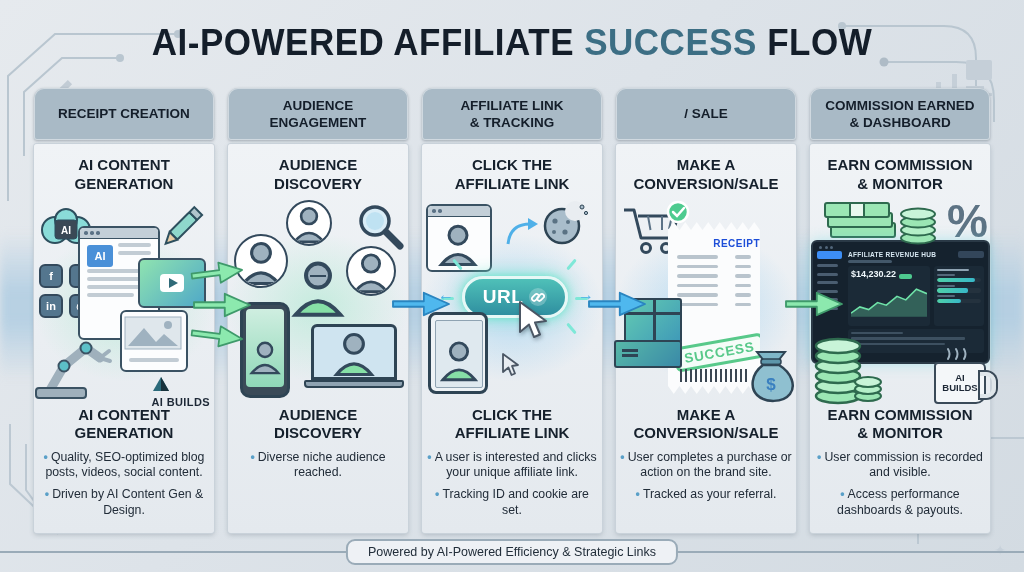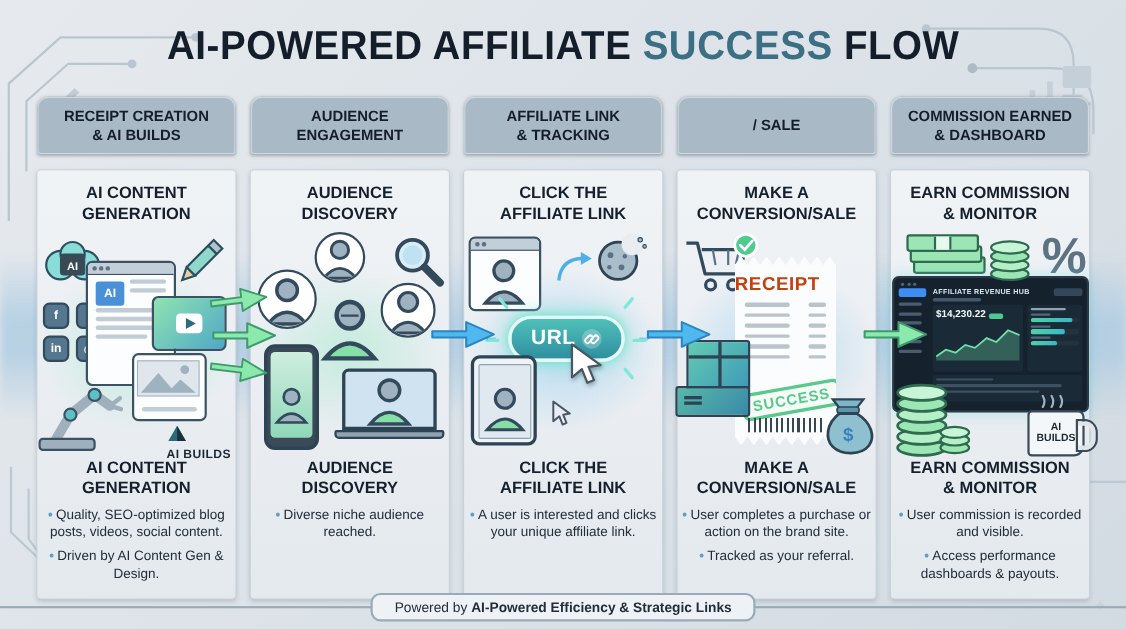--- a/index.html
+++ b/index.html
@@ -18,21 +18,21 @@
   .band{position:absolute;left:0;top:232px;width:1024px;height:148px;z-index:0;
     background:linear-gradient(180deg,rgba(188,211,228,0) 0%,rgba(176,205,226,.85) 40%,rgba(176,205,226,.85) 60%,rgba(188,211,228,0) 100%);
     filter:blur(4px);}
   
   .columns{position:absolute;top:88px;left:34px;width:956px;display:flex;gap:14px;z-index:2;}
   .col{flex:1;min-width:0;display:flex;flex-direction:column;}
   .chip{background:#a9bac6;border-radius:10px 10px 3px 3px;height:52px;box-sizing:border-box;
     display:flex;flex-direction:column;justify-content:center;text-align:center;
     font-weight:bold;font-size:13.5px;line-height:1.28;color:#141e2a;
     box-shadow:inset 0 0 0 1px rgba(255,255,255,.45),0 1px 3px rgba(40,55,70,.35);}
-  .panel{margin-top:15px;height:389px;position:relative;border-radius:3px;
+  .panel{margin-top:4px;height:389px;position:relative;border-radius:3px;
     background:linear-gradient(180deg,#f0f3f6,#e4e9ee);
     box-shadow:0 0 0 1px #c9d2da,0 2px 5px rgba(80,95,110,.3);
     padding-top:12px;box-sizing:border-box;}
   .subtitle{text-align:center;font-weight:bold;font-size:15px;line-height:1.25;color:#15202c;}
   .art{position:absolute;top:56px;left:0;right:0;height:206px;}
   .art.glow-green{background:radial-gradient(ellipse 70% 50% at 50% 52%,rgba(140,230,190,.4),rgba(140,230,190,0) 72%);}
   .art.glow-blue{background:radial-gradient(ellipse 70% 50% at 50% 52%,rgba(120,195,240,.45),rgba(120,195,240,0) 72%);}
   .section{position:absolute;top:262px;left:3px;right:3px;text-align:center;}
   .s-title{font-weight:bold;font-size:15px;line-height:1.2;color:#15202c;margin-bottom:8px;}
   .bullet{font-size:12.3px;line-height:1.24;color:#222d39;margin:0 1px 7px;}
@@ -84,21 +84,21 @@
   .chain{width:18px;height:18px;border-radius:50%;background:rgba(255,255,255,.25);display:flex;align-items:center;justify-content:center;}
   .ray{position:absolute;width:3px;height:13px;background:#7fe8d8;border-radius:2px;}
   .tablet{position:absolute;left:6px;top:112px;width:60px;height:82px;border:3px solid #2e4454;border-radius:8px;
     background:#eef3f6;box-sizing:border-box;padding:5px 4px;}
   .tab-screen{width:100%;height:100%;border:1.5px solid #8fa3b2;border-radius:2px;background:#dfe9ef;position:relative;overflow:hidden;}
   .chev{position:absolute;font-size:16px;font-weight:bold;color:#4fb0e8;}
   
   .receipt{position:absolute;left:52px;top:22px;width:92px;height:172px;background:#fbfcfd;
     filter:drop-shadow(0 2px 3px rgba(50,65,80,.35));
     clip-path:polygon(0 8px,6.25% 0,12.5% 8px,18.75% 0,25% 8px,31.25% 0,37.5% 8px,43.75% 0,50% 8px,56.25% 0,62.5% 8px,68.75% 0,75% 8px,81.25% 0,87.5% 8px,93.75% 0,100% 8px,100% calc(100% - 8px),93.75% 100%,87.5% calc(100% - 8px),81.25% 100%,75% calc(100% - 8px),68.75% 100%,62.5% calc(100% - 8px),56.25% 100%,50% calc(100% - 8px),43.75% 100%,37.5% calc(100% - 8px),31.25% 100%,25% calc(100% - 8px),18.75% 100%,12.5% calc(100% - 8px),6.25% 100%,0 calc(100% - 8px));}
-  .rec-title{text-align:left;font-weight:bold;font-size:17px;color:#c2410c;margin-top:16px;letter-spacing:.5px;}
+  .rec-title{text-align:right;font-weight:bold;font-size:10px;color:#1d4ed8;margin-top:16px;letter-spacing:.5px;}
   .rec-row{display:flex;justify-content:space-between;margin:6px 9px 0;}
   .rec-row i{height:3.5px;background:#b9c4cd;border-radius:2px;}
   .rec-row .l{width:55%;} .rec-row .r{width:22%;}
   .stamp{position:absolute;left:6px;top:118px;transform:rotate(-10deg);border:3px solid #58c98a;border-radius:6px;
     color:#58c98a;font-weight:bold;font-size:13.5px;letter-spacing:.8px;padding:2px 7px;background:rgba(243,252,247,.85);}
   .barcode{position:absolute;left:12px;right:12px;bottom:12px;height:13px;
     background:repeating-linear-gradient(90deg,#3a4652 0 2px,transparent 2px 5px);}
   .boxes{position:absolute;left:0;top:98px;}
   .boxA{position:absolute;left:8px;top:0;width:58px;height:46px;background:linear-gradient(135deg,#63cbb2,#3f9ab8);
     border:2.5px solid #2e4454;border-radius:3px;box-sizing:border-box;}
@@ -142,21 +142,21 @@
     border-radius:4px 6px 10px 4px;box-sizing:border-box;display:flex;flex-direction:column;align-items:center;justify-content:center;z-index:2;}
   .mug::after{content:"";position:absolute;right:-12px;top:8px;width:12px;height:18px;border:4px solid #dfe6ea;
     border-left:none;border-radius:0 10px 10px 0;box-shadow:0 0 0 2px #3a4a58;}
   .mug span{font-size:9.5px;font-weight:bold;color:#1d2836;line-height:1.1;}
   .steam{position:absolute;right:18px;bottom:46px;z-index:2;}
   
   .footer-line{position:absolute;left:0;right:0;bottom:19px;border-top:2px solid #9aabb8;z-index:4;}
   .footer-pill{position:absolute;left:50%;transform:translateX(-50%);bottom:7px;z-index:5;
     background:#eef1f5;border:2px solid #9aabb8;border-radius:9px;padding:4px 20px;
     font-size:12.5px;color:#222e3a;white-space:nowrap;}
-  .footer-pill b{font-weight:bold;}
+  .footer-pill b{font-weight:normal;}
 </style>
 </head>
 <body>
 
 <svg width="0" height="0" style="position:absolute">
   <defs>
     <symbol id="sym-person" viewBox="0 0 40 40">
       <circle cx="20" cy="13.5" r="7.5" fill="#9fb2bf" stroke="#33495c" stroke-width="2.5"></circle>
       <path d="M6 38 Q20 21 34 38 Z" fill="#9fb2bf" stroke="#33495c" stroke-width="2.5"></path>
     </symbol>
@@ -222,21 +222,20 @@
 
   <div class="band"></div>
 
   <div class="title"><span>AI-POWERED AFFILIATE </span><span class="hl">SUCCESS</span><span> FLOW</span></div>
 
   <div class="columns">
 
     <div class="col">
       <div class="chip">
         <span>RECEIPT CREATION</span>
-        <span>&amp; AI BUILDS</span>
       </div>
       <div class="panel">
         <div class="subtitle">
           <span>AI CONTENT</span><br>
           <span>GENERATION</span>
         </div>
         <div class="art glow-green">
           <svg class="brain" width="56" height="48">
             <circle cx="17" cy="26" r="13" fill="#8adcd8" stroke="#2d4f5e" stroke-width="2"></circle>
             <circle cx="39" cy="26" r="13" fill="#8adcd8" stroke="#2d4f5e" stroke-width="2"></circle>
@@ -437,20 +436,21 @@
           <svg style="position:absolute;left:78px;top:152px" width="22" height="27">
             <path d="M3 2 L3 20 L8.5 15.5 L11.5 23 L15 21.5 L12 14 L18 13 Z" fill="#e8edf2" stroke="#4a5664" stroke-width="1.8" stroke-linejoin="round"></path>
           </svg>
         </div>
         <div class="section">
           <div class="s-title">
             <span>CLICK THE</span><br>
             <span>AFFILIATE LINK</span>
           </div>
           <div class="bullet"><span class="b-dot">•</span><span>A user is interested and clicks your unique affiliate link.</span></div>
+          <div class="bullet"><span class="b-dot">•</span><span>Tracking ID and cookie are set.</span></div>
         </div>
       </div>
     </div>
 
     <div class="col">
       <div class="chip">
         <span>/ SALE</span>
       </div>
       <div class="panel">
         <div class="subtitle">

